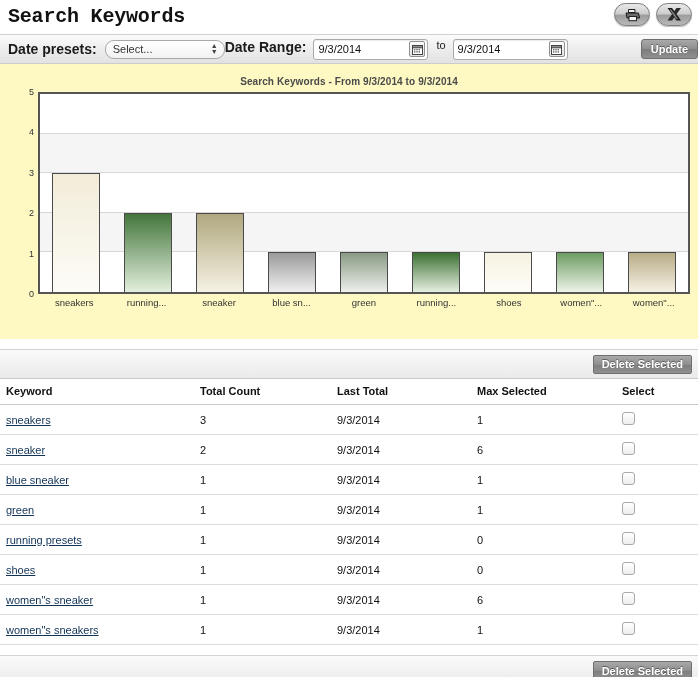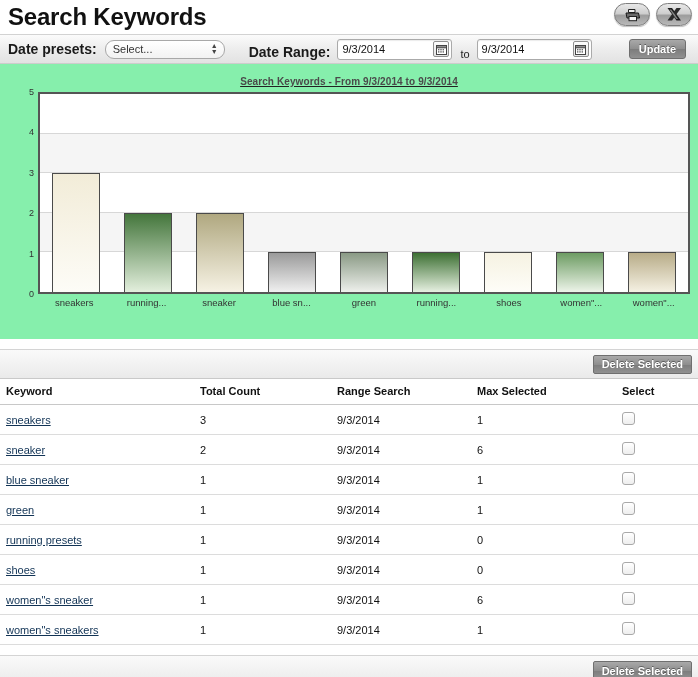--- a/index.html
+++ b/index.html
@@ -12,25 +12,26 @@
     overflow: hidden;
   }
 
   
   #header {
     position: relative;
     height: 34px;
     padding: 4px 0 0 8px;
   }
   #page-title {
-    font-size: 24px;
+    font-size: 20px;
     font-weight: bold;
     color: #111;
     letter-spacing: -0.2px;
     line-height: 26px;
+    font-family: Liberation Mono, monospace;
   }
   #header-actions {
     position: absolute;
     top: 3px; right: 6px;
     display: flex;
     gap: 6px;
   }
   .pill-btn {
     width: 36px; height: 23px;
     border-radius: 12px;
@@ -67,21 +68,21 @@
     position: relative;
     display: flex; align-items: center;
     cursor: pointer;
   }
   #date-presets-select .arrows {
     position: absolute; right: 6px; top: 50%;
     transform: translateY(-50%);
     font-size: 7px; line-height: 6px; color: #444;
     display: flex; flex-direction: column;
   }
-  .date-range-group { display: flex; align-items: flex-end; margin-left: 24px; }
+  .date-range-group { display: flex; align-items: flex-start; }
   .date-field {
     margin-left: 7px;
     width: 115px; height: 21px;
     border: 1px solid #aaaaaa;
     border-radius: 3px;
     background: #fff;
     display: flex; align-items: center;
     padding: 0 2px 0 4px;
     box-shadow: inset 0 1px 1px rgba(0,0,0,.08);
   }
@@ -89,33 +90,33 @@
   .cal-ico {
     width: 16px; height: 16px;
     border: 1px solid #909090;
     border-radius: 2px;
     background: linear-gradient(to bottom,#fdfdfd,#e4e4e4);
     display: flex; align-items: center; justify-content: center;
     cursor: pointer;
   }
   .to-word { margin-left: 8px; font-size: 11px; color: #222; }
   #update-button {
-    position: absolute; right: 12px; top: 4px;
+    position: absolute; right: 0; top: 4px;
     height: 20px; padding: 0 9px;
     border: 1px solid #6f6f6f;
     border-radius: 3px;
     background: linear-gradient(to bottom, #a9a9a9 0%, #8e8e8e 50%, #7c7c7c 51%, #919191 100%);
     color: #fff; font-size: 11px; font-weight: bold;
     display: flex; align-items: center;
     text-shadow: 0 -1px 0 rgba(0,0,0,.4);
     cursor: pointer;
   }
 
   
-  #chart-panel { position: relative; height: 275px; background: #86efac; text-decoration: underline; }
+  #chart-panel { position: relative; height: 275px; background: #fef9c3; }
   #chart-title {
     text-align: center;
     font-size: 10px; font-weight: bold;
     color: #4a4a4a;
     padding-top: 12px;
     letter-spacing: .1px;
   }
   #plot-wrap {
     position: absolute;
     left: 38px; right: 8px; top: 28px;
@@ -392,21 +393,21 @@
 
 <div class="actions-bar">
   <div class="del-btn">Delete Selected</div>
 </div>
 
 <table id="kw-table">
   <thead>
     <tr>
       <th class="c-kw">Keyword</th>
       <th class="c-cnt">Total Count</th>
-      <th class="c-last">Range Search</th>
+      <th class="c-last">Last Total</th>
       <th class="c-max">Max Selected</th>
       <th class="c-del">Select</th>
     </tr>
   </thead>
   <tbody id="kw-tbody">
       <tr>
         <td class="c-kw"><span class="kw-link">sneakers</span></td>
         <td class="c-cnt">3</td>
         <td class="c-last">9/3/2014</td>
         <td class="c-max">1</td>

